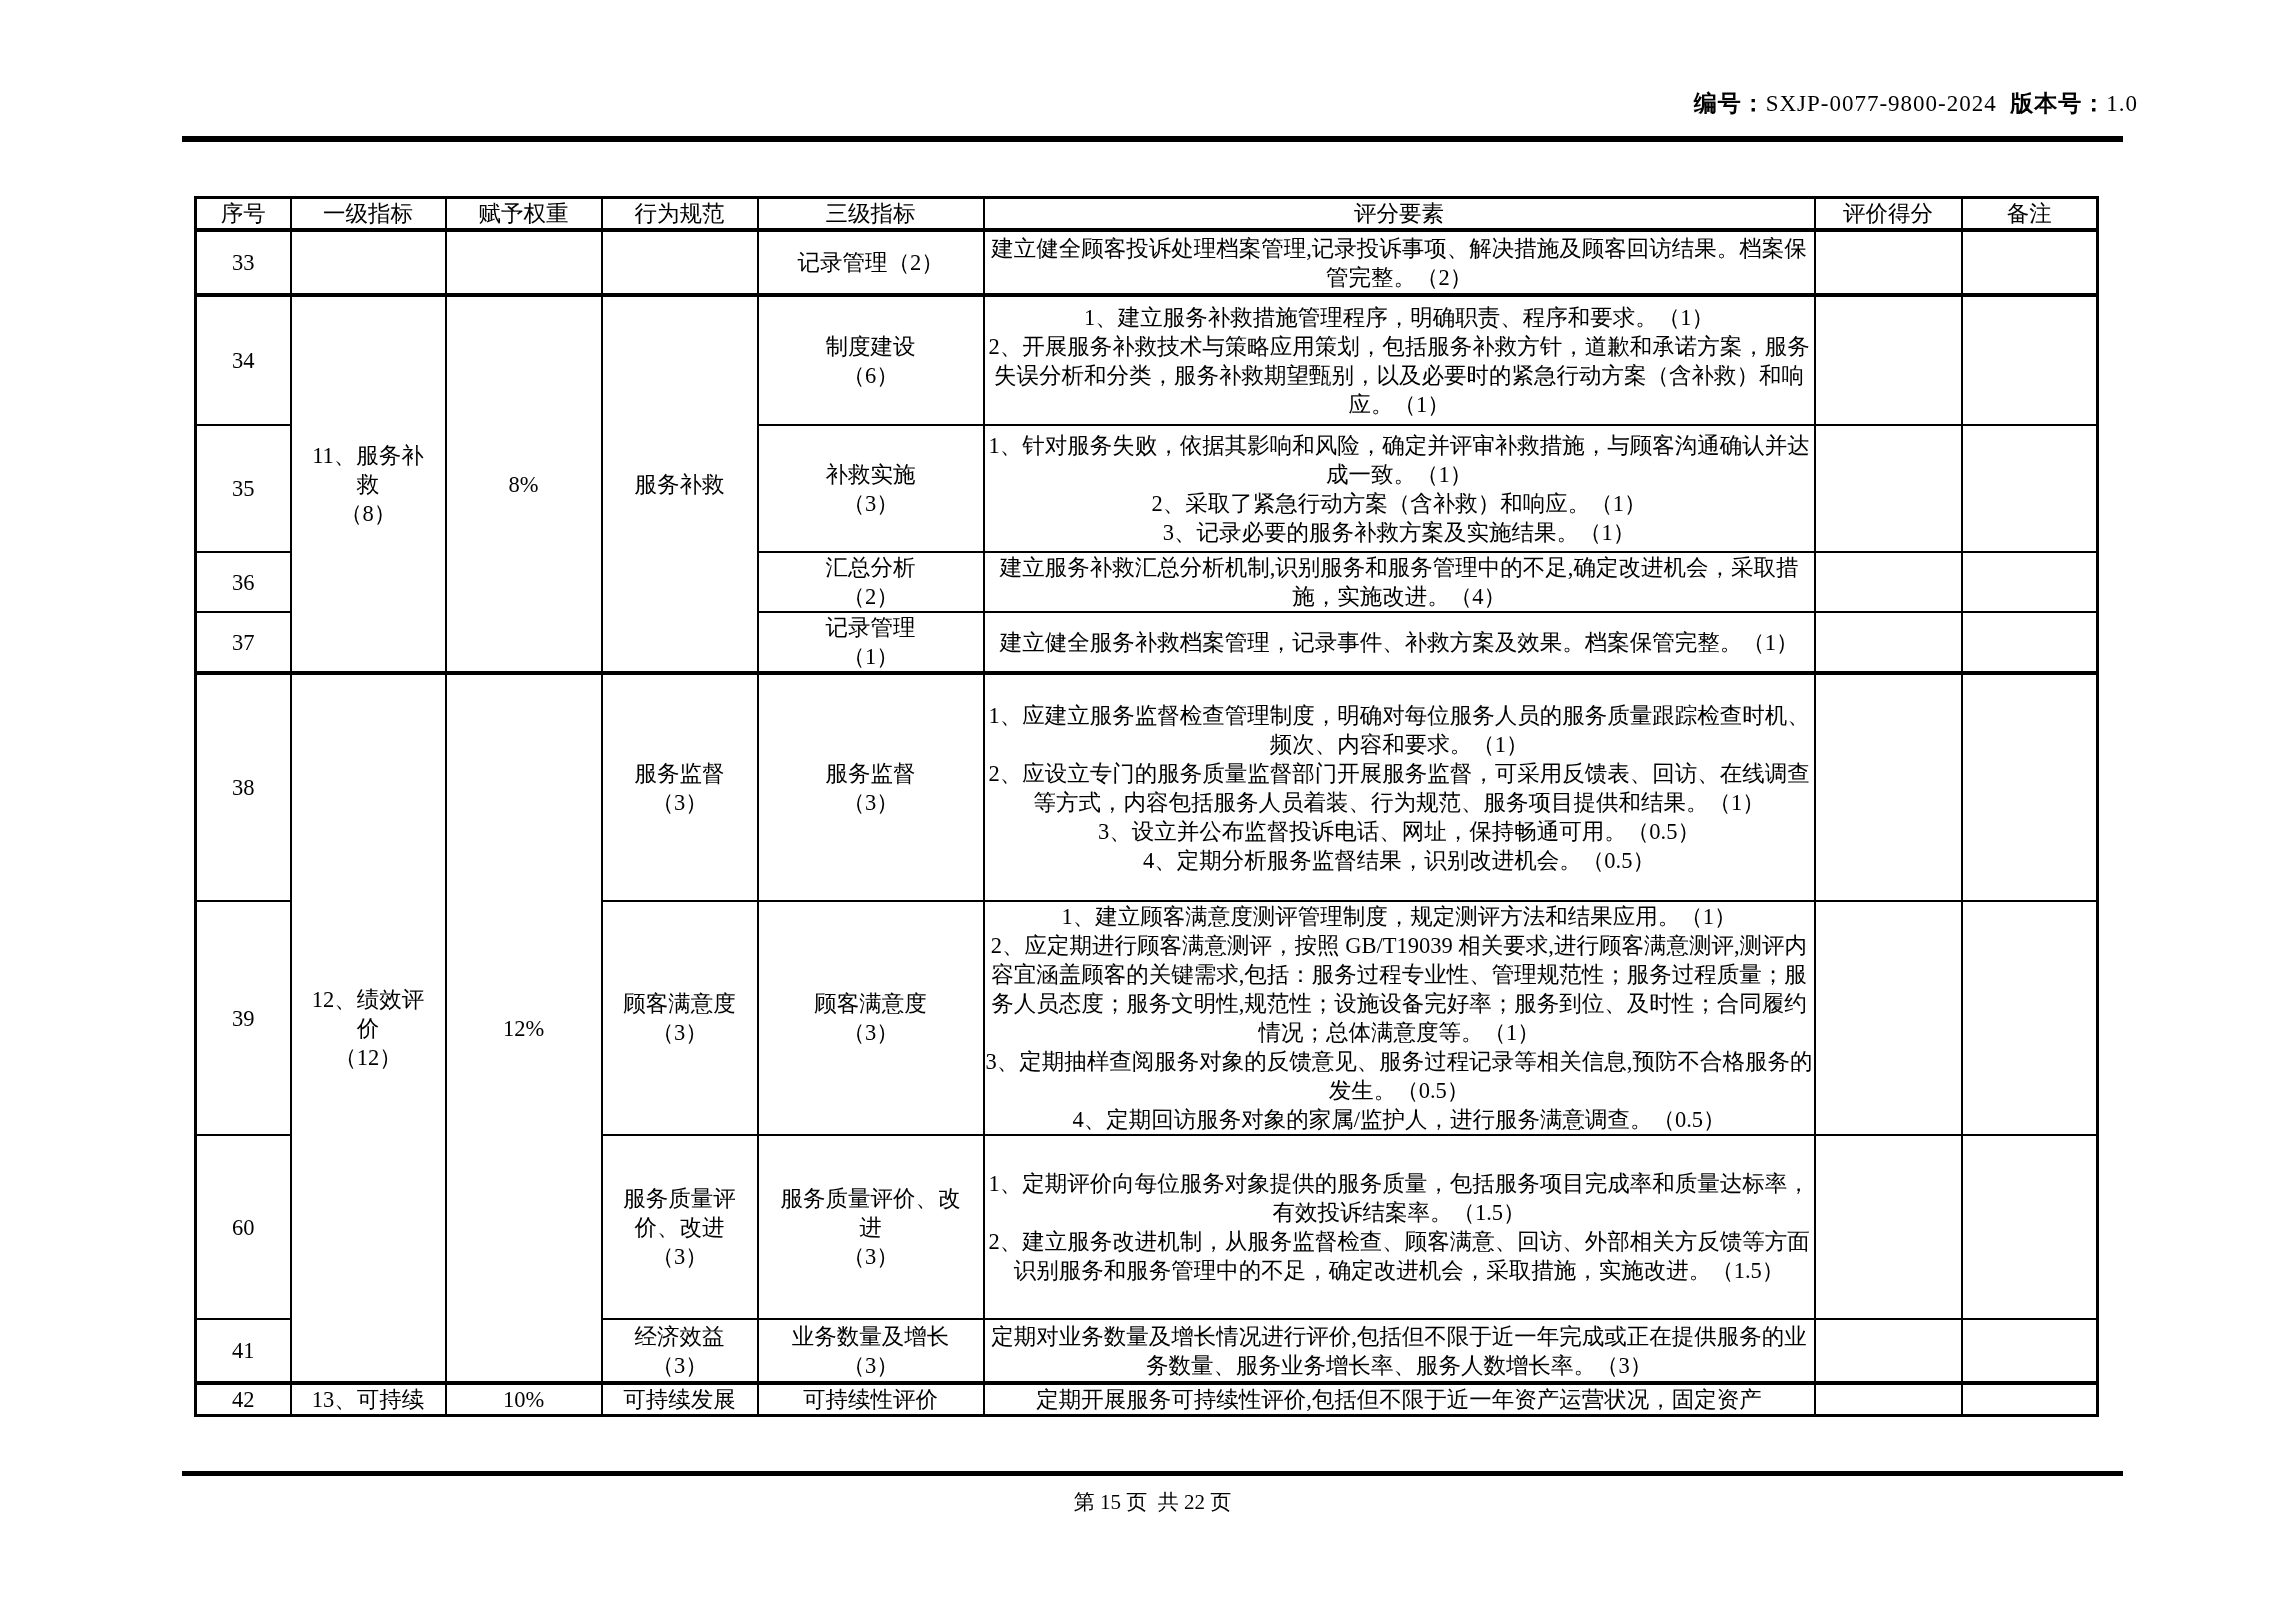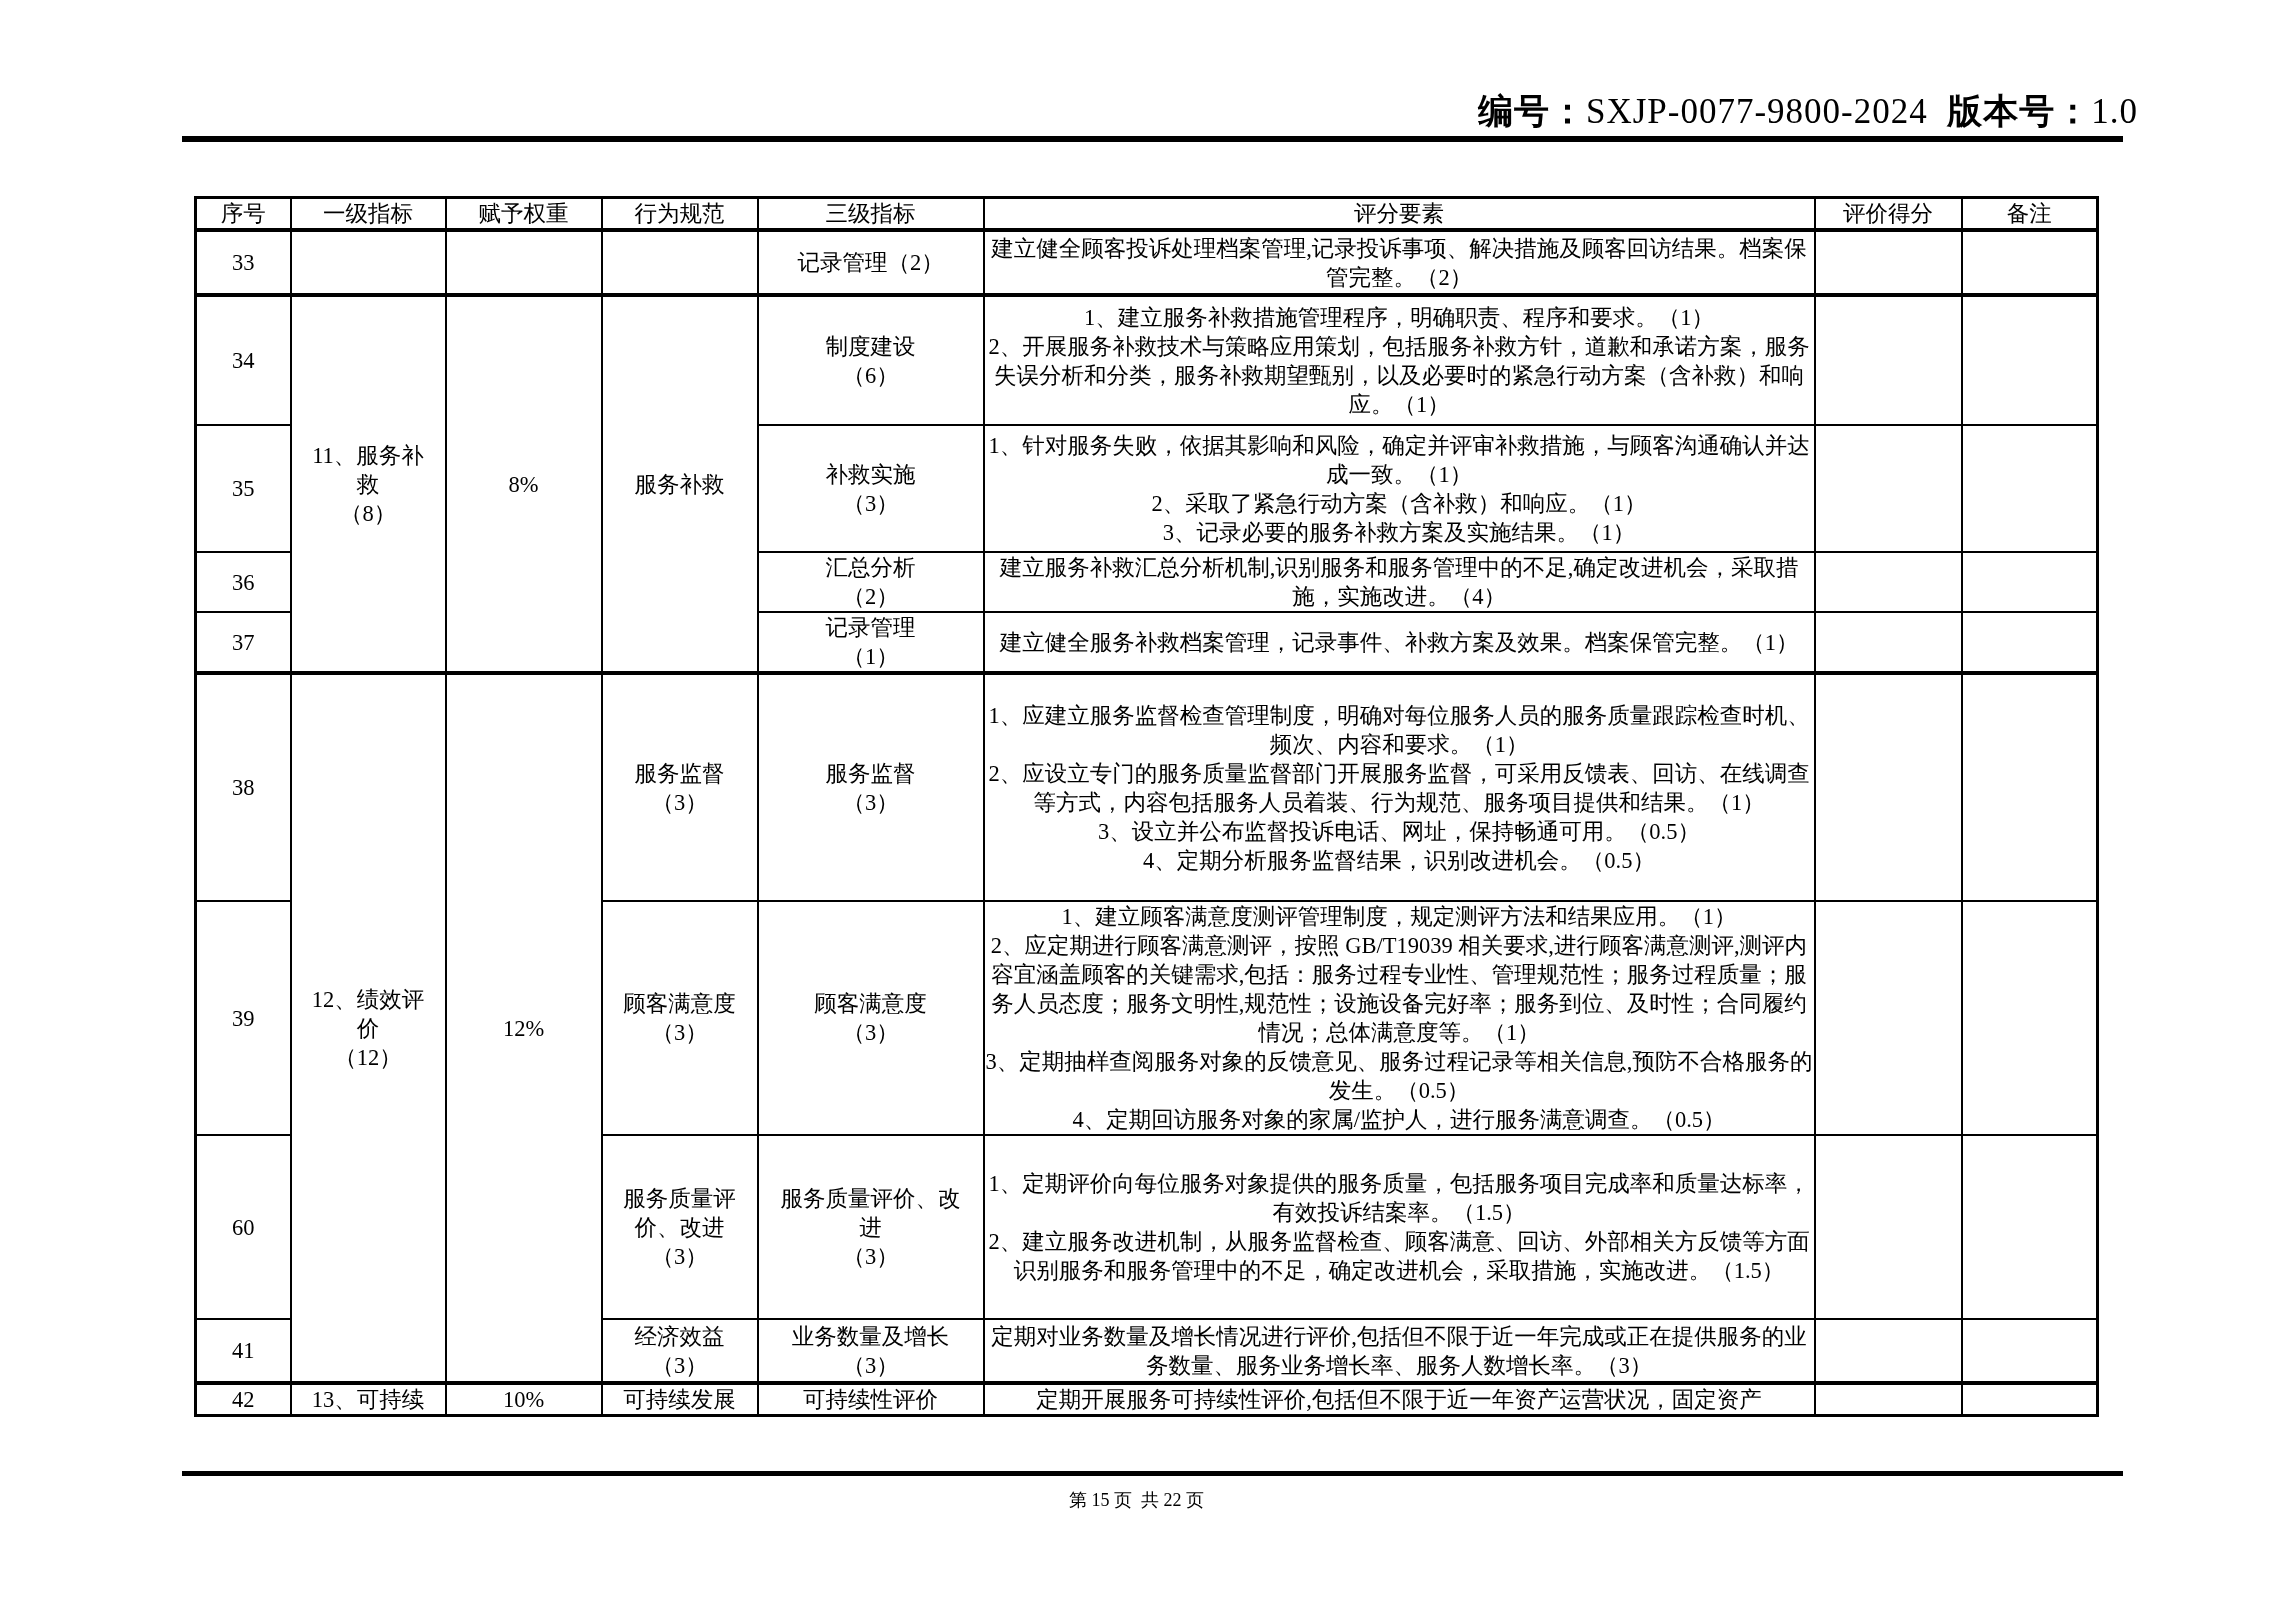--- a/index.html
+++ b/index.html
@@ -6,21 +6,21 @@
   .page {
     position:relative;
     width:2293px; height:1621px;
     background:#ffffff;
     font-family:"Liberation Serif","DejaVu Serif",serif;
     color:#000;
     overflow:hidden;
   }
   .doc-header {
     position:absolute; top:88px; right:155px;
-    font-size:35px; letter-spacing:1px; white-space:pre;
+    font-size:23px; letter-spacing:1px; white-space:pre;
   }
   .doc-header .lbl { font-weight:bold; }
   .rule { position:absolute; background:#000; }
   .rule-top   { left:182px; top:136px;  width:1941px; height:5.9px; }
   .rule-bottom{ left:182px; top:1471px; width:1941px; height:4.9px; }
   table.eval {
     position:absolute; left:194px; top:196px;
     width:1902px;
     border-collapse:collapse; table-layout:fixed;
     border:3.9px solid #000;
@@ -40,22 +40,22 @@
   .c-l1 { padding:2px 17.6px; }
   .c-crit {
     text-align:left;
     padding:2.9px 54px 2.9px 13.7px;
     white-space:pre-line;
     margin-top:19px;
   }
   .l1-sub { display:block; text-align:center; }
   tr.sect td { border-top-width:4.9px; }
   .page-footer {
-    position:absolute; left:166px; top:1488px; width:1941px;
-    text-align:center; font-size:18px; white-space:pre;
+    position:absolute; left:182px; top:1488px; width:1941px;
+    text-align:center; font-size:21px; white-space:pre;
   }
 </style>
 </head>
 <body>
 
 <div class="page">
 
   <div class="doc-header"><span class="lbl">编号：</span><span>SXJP-0077-9800-2024</span><span>  </span><span class="lbl">版本号：</span><span>1.0</span></div>
 
   <div class="rule rule-top"></div>

